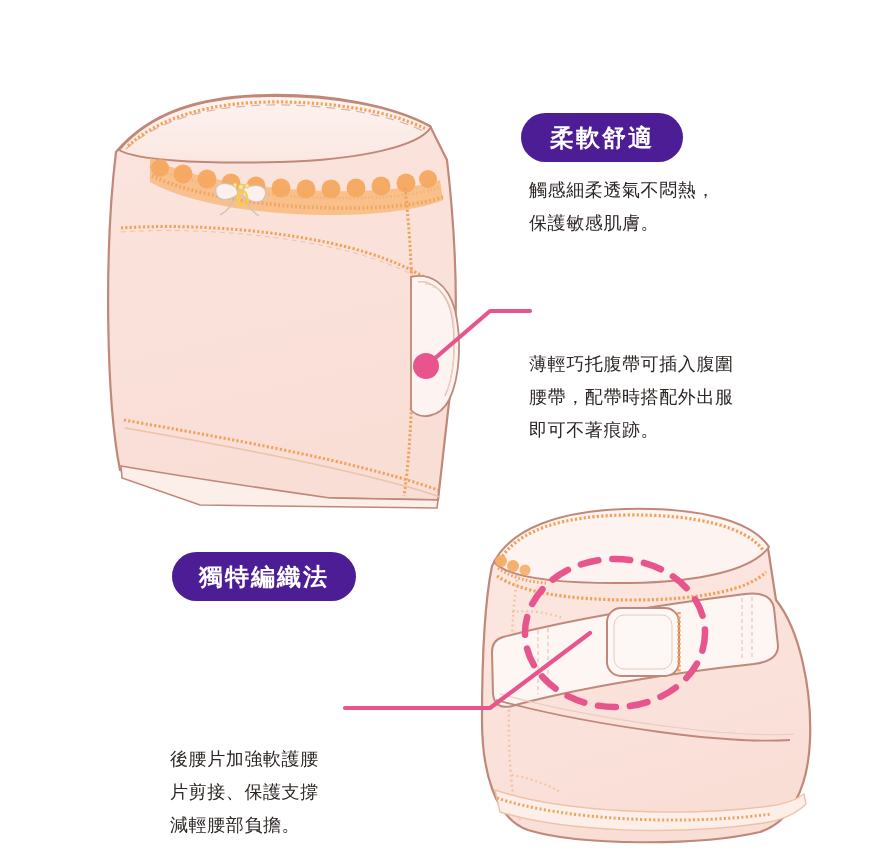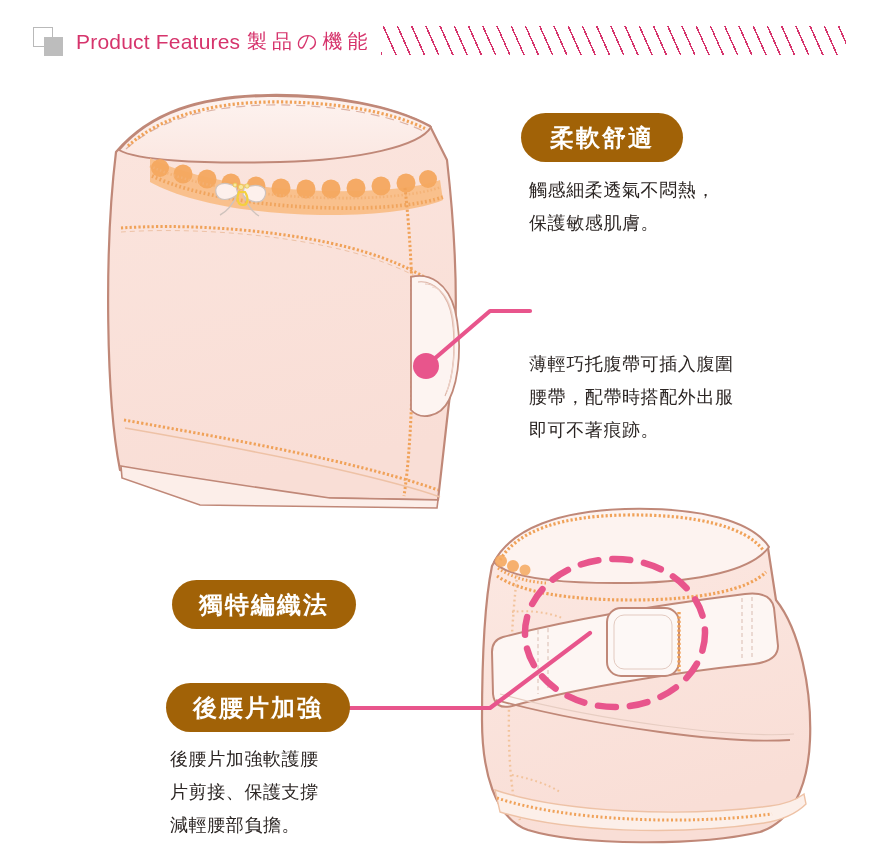--- a/index.html
+++ b/index.html
@@ -84,21 +84,21 @@
       #d6346c 0px,
       #d6346c 1.5px,
       rgba(255,255,255,0) 1.5px,
       rgba(255,255,255,0) 13px
     );
   }
 
   
   .pill {
     position: absolute;
-    background: #a16207;
+    background: #4c1d95;
     color: #ffffff;
     border-radius: 40px;
     font-size: 24px;
     font-weight: bold;
     letter-spacing: 2px;
     display: flex;
     align-items: center;
     justify-content: center;
     box-sizing: border-box;
     white-space: nowrap;
@@ -113,21 +113,21 @@
     white-space: pre-line;
     z-index: 6;
   }
 
   #pill-1 { left: 521px; top: 113px; width: 162px; height: 49px; }
   #note-1 { left: 529px; top: 174px; width: 330px; }
 
   #pill-2 { left: 521px; top: 287px; width: 162px; height: 49px; }
   #note-2 { left: 529px; top: 348px; width: 340px; }
 
-  #pill-3 { left: 172px; top: 552px; width: 184px; height: 49px; margin-top: 28px; }
+  #pill-3 { left: 172px; top: 552px; width: 184px; height: 49px; }
   #note-3 { left: 182px; top: 613px; width: 300px; }
 
   #pill-4 { left: 166px; top: 683px; width: 184px; height: 49px; }
   #note-4 { left: 170px; top: 743px; width: 300px; }
 
   
   .art {
     position: absolute;
     left: 0;
     top: 0;
@@ -135,33 +135,20 @@
     height: 849px;
     pointer-events: none;
   }
   #connectors { z-index: 5; }
 </style>
 </head>
 <body>
 
 <div id="page">
 
-  <div id="header">
-
-    <div id="header-icon">
-      <div class="sq-outline"></div>
-      <div class="sq-filled"></div>
-    </div>
-
-    <div id="header-title-en">Product Features</div>
-
-    <div id="header-title-jp">製品の機能</div>
-
-    <div id="header-hatch"></div>
-  </div>
 
   <svg class="art" id="front-art" viewBox="0 0 879 849">
     <defs>
       <linearGradient id="fabGradA" x1="0" y1="0" x2="0.2" y2="1">
         <stop offset="0%" stop-color="#fbe5de"></stop>
         <stop offset="100%" stop-color="#f9ded6"></stop>
       </linearGradient>
       <linearGradient id="fabGradTop" x1="0" y1="0" x2="0" y2="1">
         <stop offset="0%" stop-color="#fdf3f0"></stop>
         <stop offset="100%" stop-color="#fbe7e1"></stop>
@@ -334,18 +321,17 @@
   <div class="pill" id="pill-1">柔軟舒適</div>
   <div class="note" id="note-1">觸感細柔透氣不悶熱，
 保護敏感肌膚。</div>
 
   <div class="note" id="note-2">薄輕巧托腹帶可插入腹圍
 腰帶，配帶時搭配外出服
 即可不著痕跡。</div>
 
   <div class="pill" id="pill-3">獨特編織法</div>
 
-  <div class="pill" id="pill-4">後腰片加強</div>
   <div class="note" id="note-4">後腰片加強軟護腰
 片剪接、保護支撐
 減輕腰部負擔。</div>
 
 </div>
 
 </body></html>

